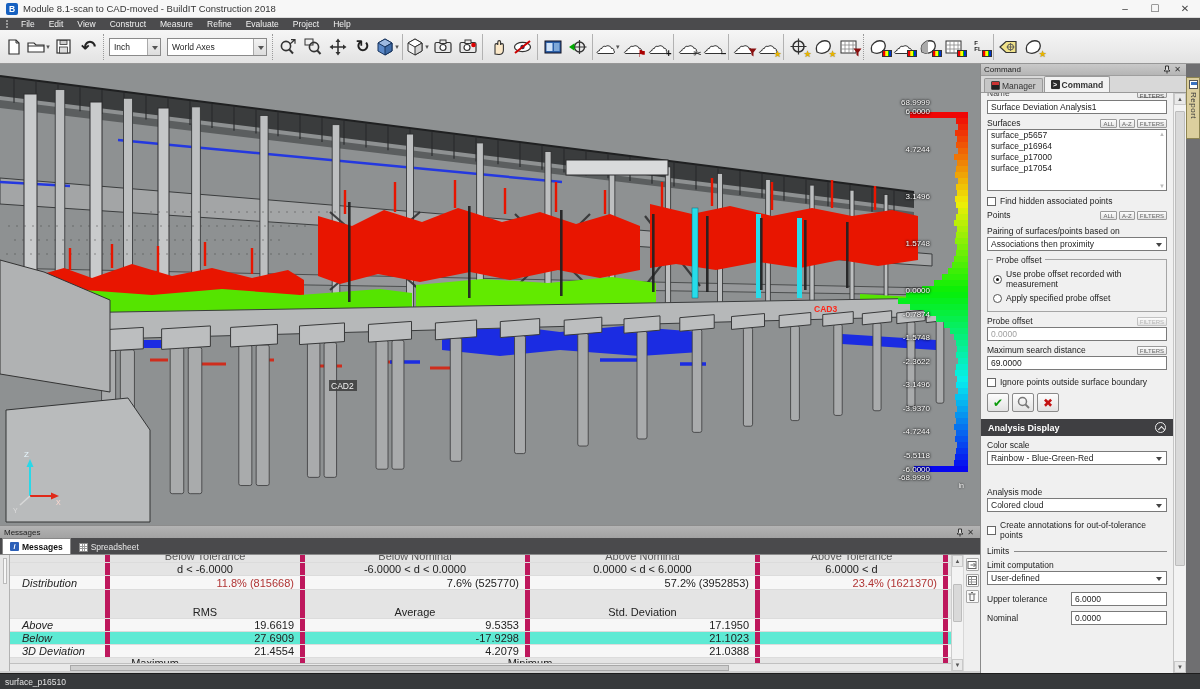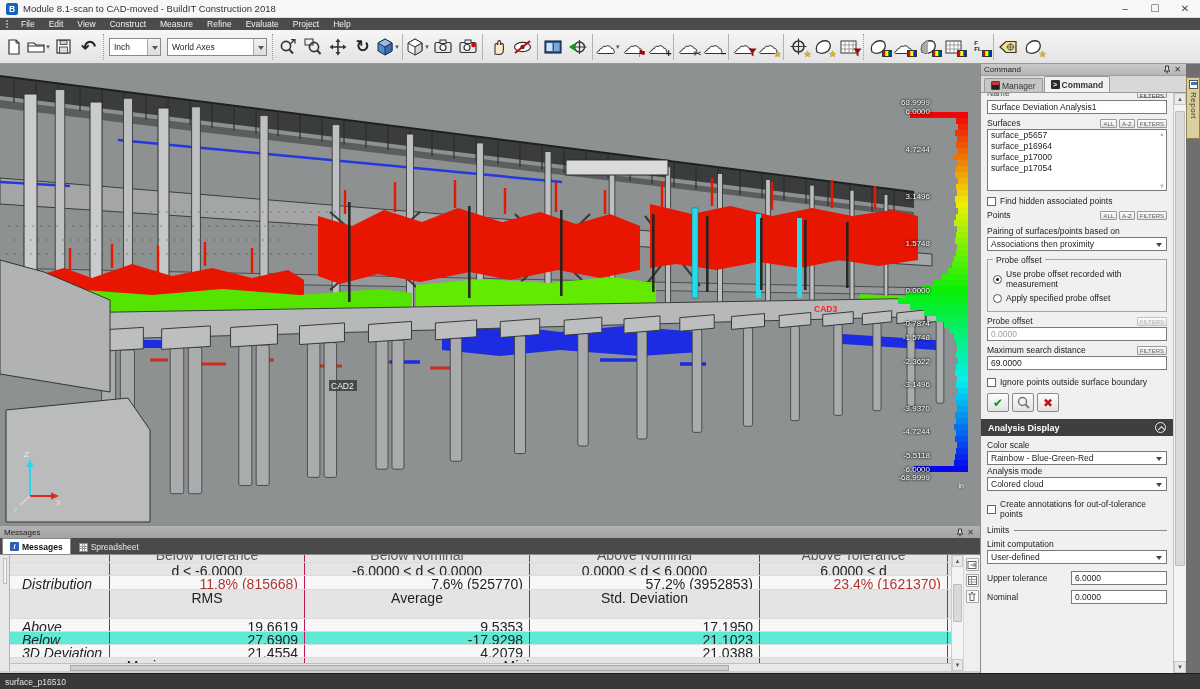--- a/index.html
+++ b/index.html
@@ -107,21 +107,21 @@
 .msg-tabs{height:16px;background:#4a4a4c;display:flex;align-items:flex-end;padding-left:2px;gap:1px}
 .mtab{height:14px;display:flex;align-items:center;gap:3px;font-size:8.5px;padding:0 7px;color:#e8e8e8}
 .mtab.active{background:#fff;color:#111;height:16px;border:1px solid #888;border-bottom:none;font-weight:bold}
 .micon-i{width:9px;height:9px;background:#2b5fb8;color:#fff;font-size:7px;font-style:italic;font-weight:bold;display:flex;align-items:center;justify-content:center;border-radius:1px}
 .micon-g{width:9px;height:9px;background:#fff;border:1px solid #888;background-image:linear-gradient(#0000 30%,#999 30% 36%,#0000 36% 63%,#999 63% 69%,#0000 69%),linear-gradient(90deg,#0000 30%,#999 30% 38%,#0000 38% 63%,#999 63% 71%,#0000 71%)}
 .msg-body{flex:1;display:flex;background:#fff;border-top:1px solid #8c8c8c;overflow:hidden}
 .msg-gutter{width:10px;background:#e7e7e7;border-right:1px solid #b2b2b2}
 .msg-gutter div{width:4px;height:26px;margin:3px auto;background:#f6f6f6;border:1px solid #bbb}
 .msg-table{flex:1;overflow:hidden;position:relative;background:#fbfbfb}
 .trw{display:flex;border-bottom:1px solid #dcdcdc}
-.tc{border-right:1px solid #be185d;font-size:14px;color:#222;padding:0 6px;display:flex;align-items:flex-start;overflow:hidden;white-space:nowrap;flex:none}
+.tc{border-right:5px solid #be185d;font-size:11px;color:#222;padding:0 6px;display:flex;align-items:flex-end;overflow:hidden;white-space:nowrap;flex:none}
 .tc.ac{justify-content:center}.tc.ar{justify-content:flex-end}
 .tc.lbl{font-style:italic;padding-left:12px}
 .alert{color:#b03434}
 .thdr{background:#e4e4e4}
 .rA{background:#f7f7f7}.rB{background:#5eead4}
 .cliptxt{line-height:12px;margin-top:-6px;color:#555}
 .msg-hscroll{position:absolute;left:0;right:0;bottom:0;height:8px;background:#e9e9e9;border-top:1px solid #c0c0c0}
 .msg-hscroll div{height:6px;width:70%;margin-top:1px;margin-left:60px;background:#cfcfcf;border:1px solid #a8a8a8}
 .msg-side{width:29px;display:flex;background:#efefef}
 .msg-vscroll{width:12px;background:#f3f3f3;border-left:1px solid #ccc;display:flex;flex-direction:column}
@@ -629,21 +629,21 @@
             <div style="width: 14px; background: rgb(6, 22, 239);"></div>
             <div style="width: 54px; background: rgb(6, 6, 239);"></div>
           </div>
         <div id="ticks">
             <div class="tick" style="top: 39px;">68.9999</div>
             <div class="tick" style="top: 48px;">6.0000</div>
             <div class="tick" style="top: 86px;">4.7244</div>
             <div class="tick" style="top: 133px;">3.1496</div>
             <div class="tick" style="top: 180px;">1.5748</div>
             <div class="tick" style="top: 227px;">0.0000</div>
-            <div class="tick" style="top: 260px; padding-left: 39px;">-0.7874</div>
+            <div class="tick" style="top: 251px; padding-left: 39px;">-0.7874</div>
             <div class="tick" style="top: 274px;">-1.5748</div>
             <div class="tick" style="top: 298px;">-2.3622</div>
             <div class="tick" style="top: 321px;">-3.1496</div>
             <div class="tick" style="top: 345px;">-3.9370</div>
             <div class="tick" style="top: 368px;">-4.7244</div>
             <div class="tick" style="top: 392px;">-5.5118</div>
             <div class="tick" style="top: 406px;">-6.0000</div>
             <div class="tick" style="top: 414px;">-68.9999</div>
           </div>
         <div class="unit" style="top:418px">in</div>
@@ -890,21 +890,21 @@
           <div class="adhdr">
             <span>Analysis Display</span>
             <span class="cchev"></span>
           </div>
 
           <div class="crow">
               <span class="lab">Color scale</span>
             </div>
           <div class="sel">Rainbow - Blue-Green-Red</div>
 
-          <div class="crow" style="margin-top:1px">
+          <div class="crow" style="margin-top:22px">
               <span class="lab">Analysis mode</span>
             </div>
           <div class="sel">Colored cloud</div>
 
           <div class="cbrow" style="margin-top:8px">
             <span class="cb"></span>
             <span>Create annotations for out-of-tolerance points</span>
           </div>
 
           <div class="lsep">

